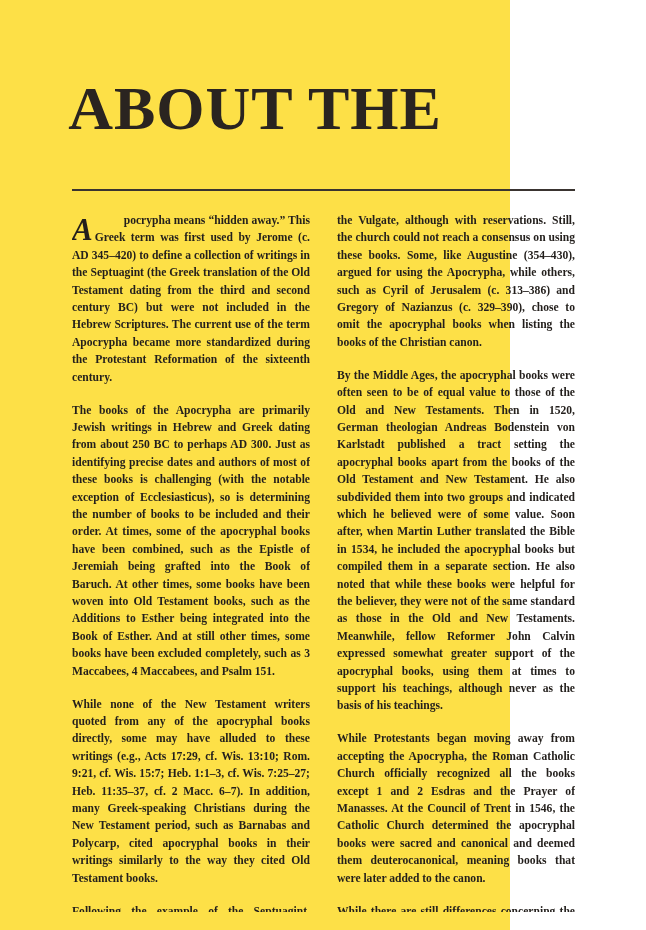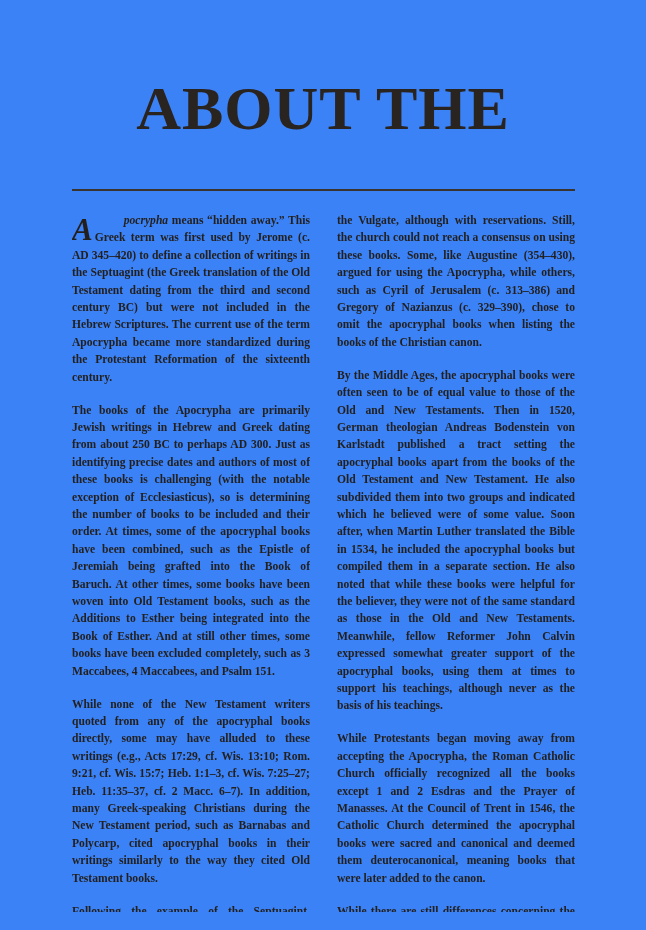--- a/index.html
+++ b/index.html
@@ -9,23 +9,23 @@
   }
   body {
     width: 646px;
     height: 930px;
     overflow: hidden;
     font-family: "Liberation Serif", "DejaVu Serif", serif;
     color: #231f1c;
   }
   .page {
     position: relative;
-    width: 646px;
+    width: 510px;
     height: 930px;
-    background: #3b82f6;
+    background: #fde047;
     box-sizing: border-box;
   }
 
   
   .title-block {
     padding-top: 78px;
     text-align: center;
   }
   .title-line {
     display: block;
@@ -96,21 +96,20 @@
     font-family: "Liberation Serif", "DejaVu Serif", serif;
     font-weight: bold;
     font-style: italic;
     font-size: 31px;
     line-height: 29px;
     padding: 2px 2px 0 0;
     margin-top: 1px;
     color: #231f1c;
   }
   .lead-italic {
-    font-style: italic;
     font-weight: bold;
     padding-left: 29px;
   }
 </style>
 </head>
 <body>
 
 <div class="page">
 
   <div class="title-block">

